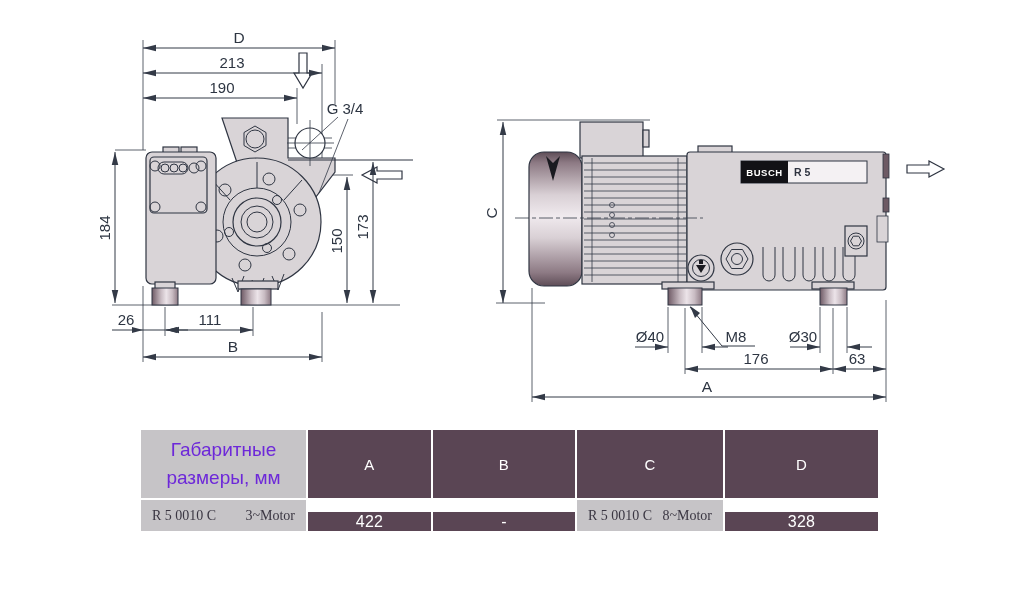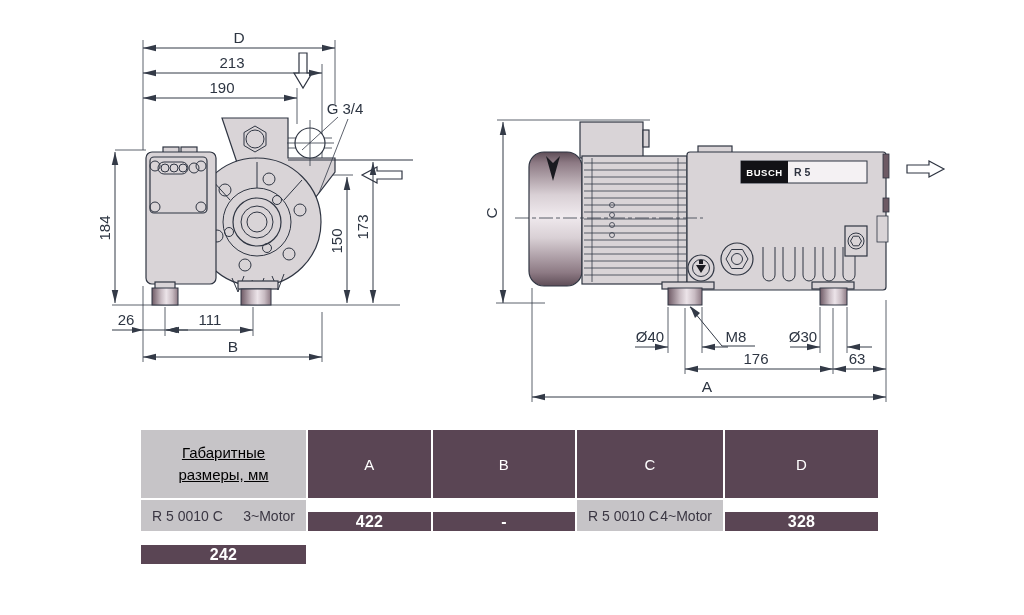--- a/index.html
+++ b/index.html
@@ -14,23 +14,23 @@
   .dime{stroke:#333a47;stroke-width:1;fill:none;}
   .flow{stroke:#2f3542;stroke-width:1.2;fill:#ffffff;}
   
   .dim-table{position:absolute;left:141px;top:430px;display:grid;
     grid-template-columns:165px 123px 142px 146px 153px;
     grid-template-rows:68px 31px 31px;gap:2px;background:#fff;}
   .cell{display:flex;align-items:center;justify-content:center;}
   .cell.gray{background:#c6c4c7;color:#3a3642;}
   .cell.purple{background:#5a4554;color:#ffffff;}
   .cell.colhead{font-size:15px;letter-spacing:.3px;}
-  .cell.value{font-size:16px;font-weight:bold;letter-spacing:.3px;margin-top:12px;}
-  .cell.tbl-title{flex-direction:column;font-size:15px;line-height:1.5;color:#000000;text-decoration:underline;}
-  .cell.rowlabel{justify-content:space-between;padding:0 11px;font-size:14px;}
+  .cell.value{font-size:16px;font-weight:normal;letter-spacing:.3px;margin-top:12px;}
+  .cell.tbl-title{flex-direction:column;font-size:19px;line-height:1.5;color:#6d28d9;}
+  .cell.rowlabel{justify-content:space-between;padding:0 11px;font-size:14px;font-family:Liberation Serif, serif;}
 </style>
 </head>
 <body>
 
 
 
 <svg width="1024" height="430" viewBox="0 0 1024 430">
   <defs>
     <marker id="arr" viewBox="0 0 12 8" markerWidth="13" markerHeight="9" refX="12" refY="4" orient="auto-start-reverse" markerUnits="userSpaceOnUse">
       <path d="M0,1 L12,4 L0,7 Z" fill="#333a47"></path>
@@ -255,20 +255,19 @@
 
   <div class="cell gray rowlabel">
     <span>R 5 0010 C</span>
     <span>3~Motor</span>
   </div>
   <div class="cell purple value">422</div>
   <div class="cell purple value">-</div>
 
   <div class="cell gray rowlabel">
     <span>R 5 0010 C</span>
-    <span>4~Motor</span>
+    <span>8~Motor</span>
   </div>
   <div class="cell purple value">328</div>
-  <div class="cell purple value">242</div>
 </div>
 
 
 
 
 </body></html>

